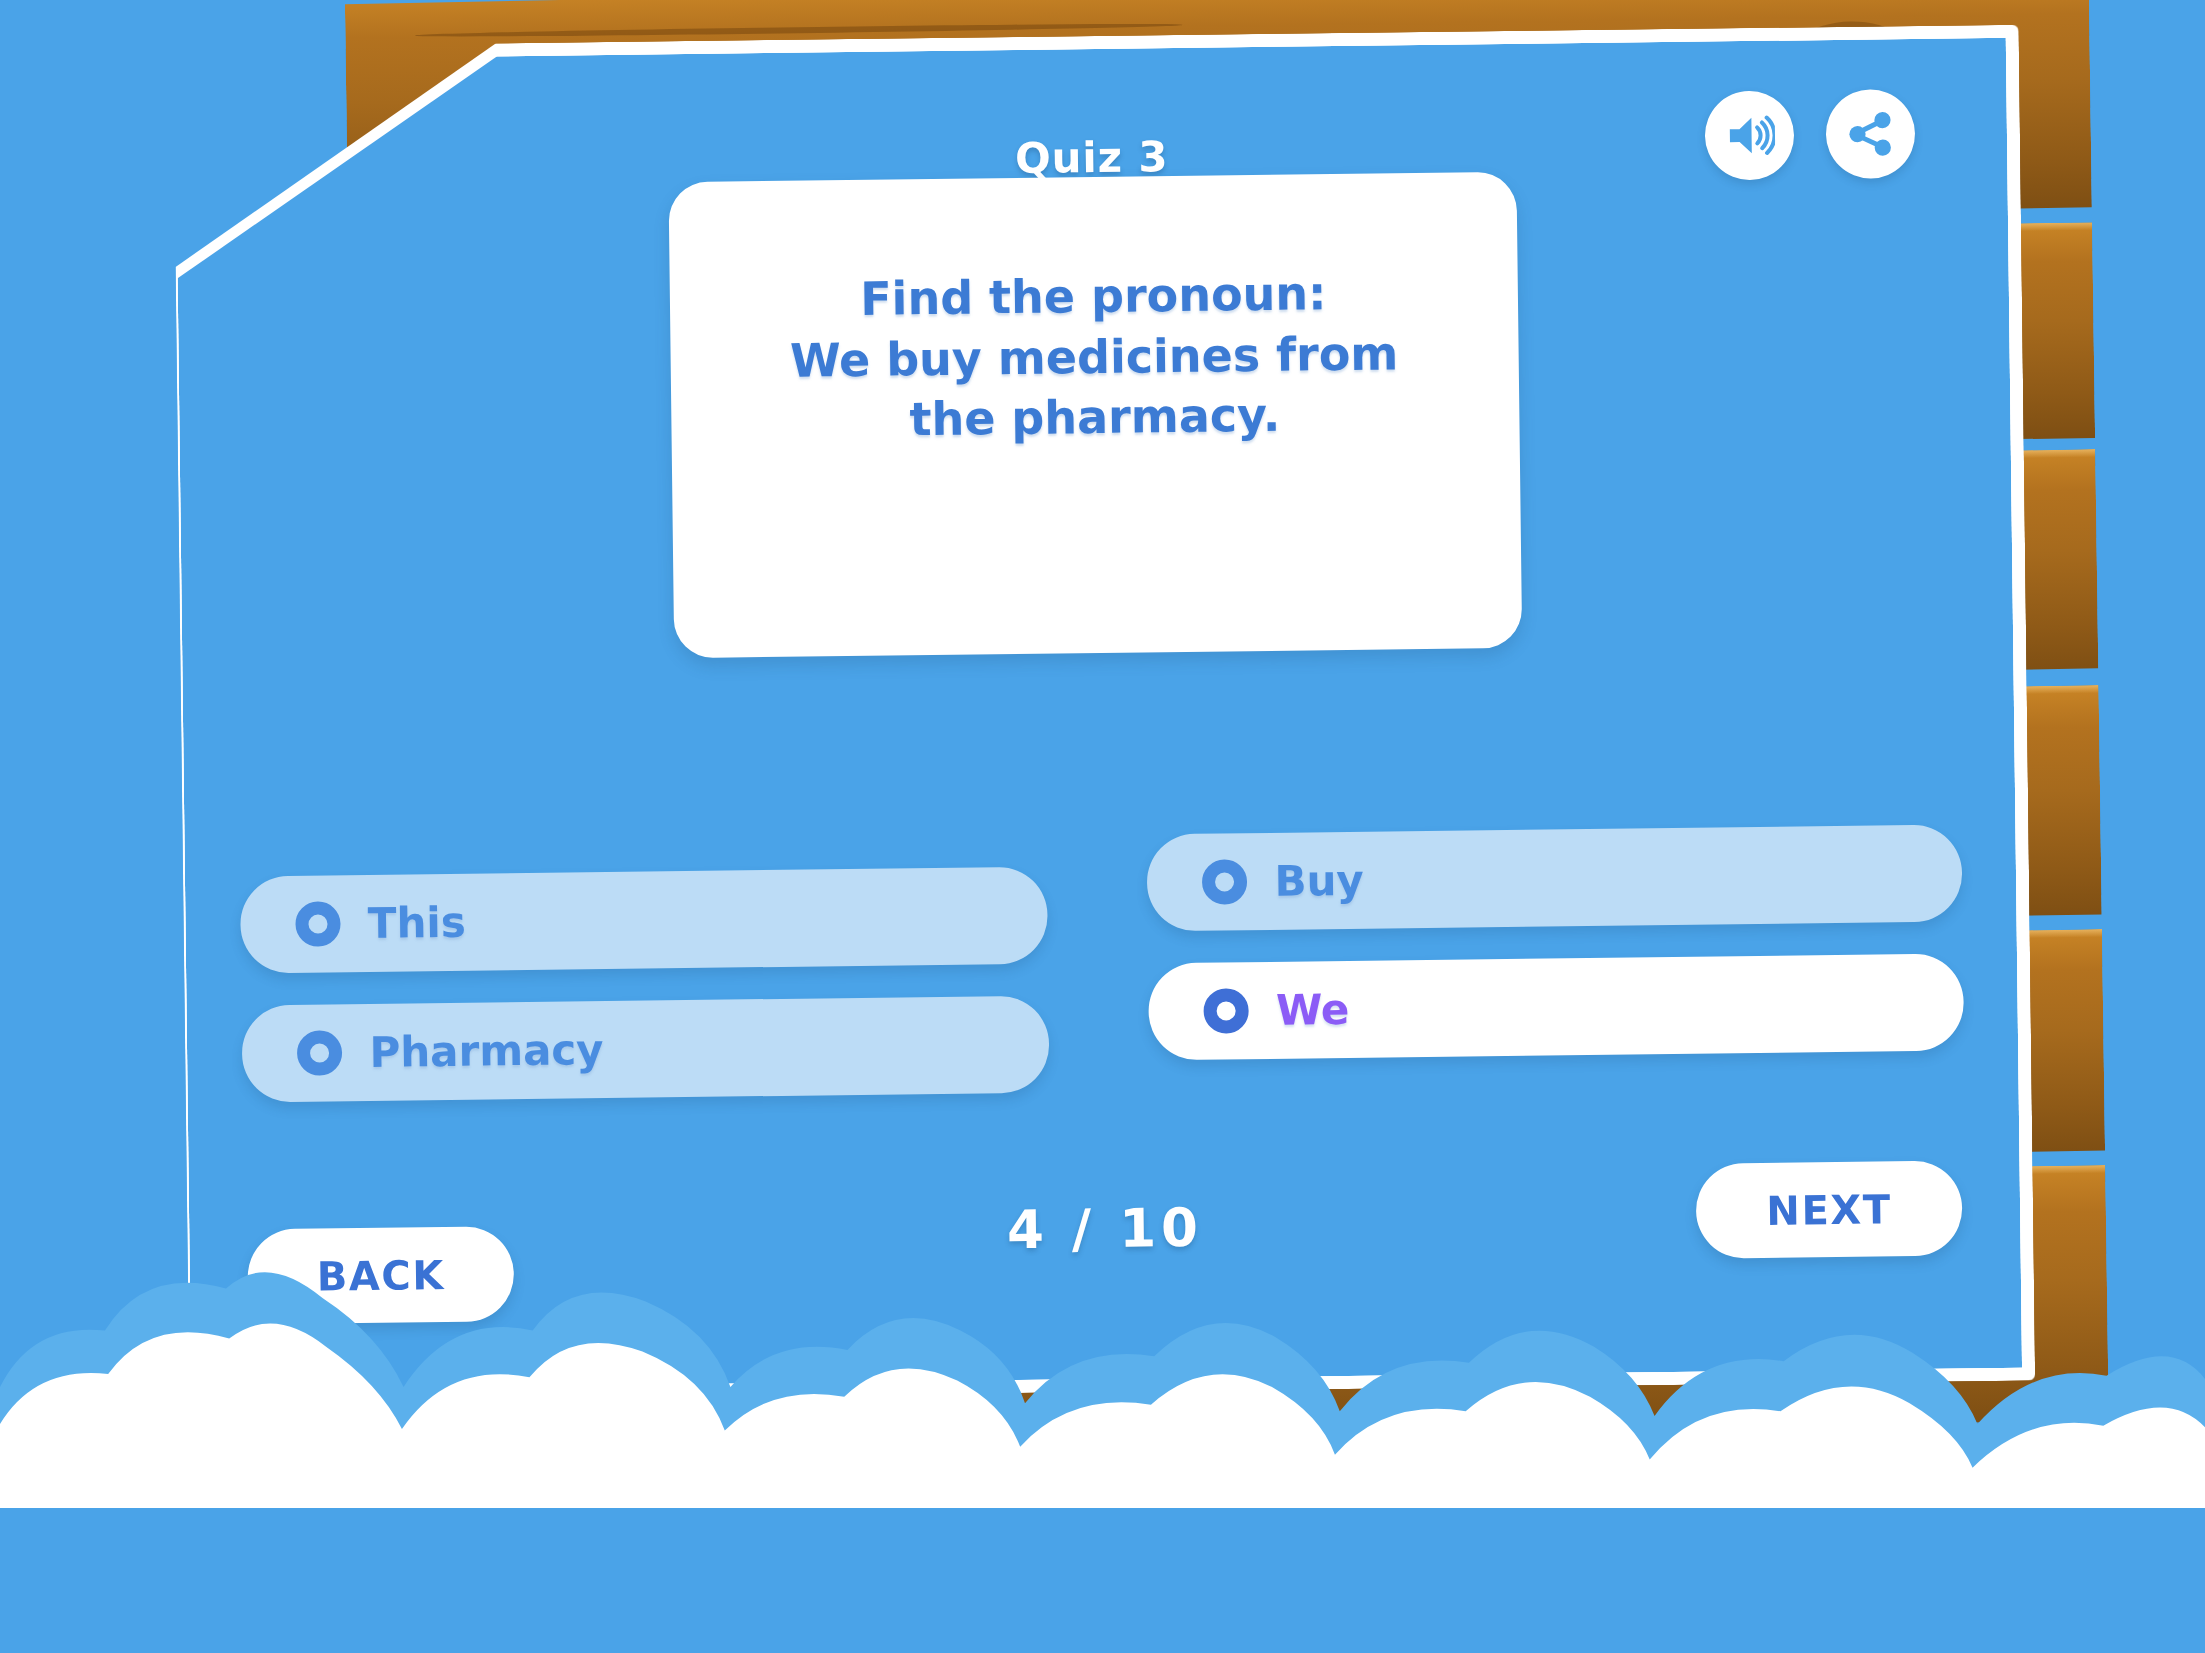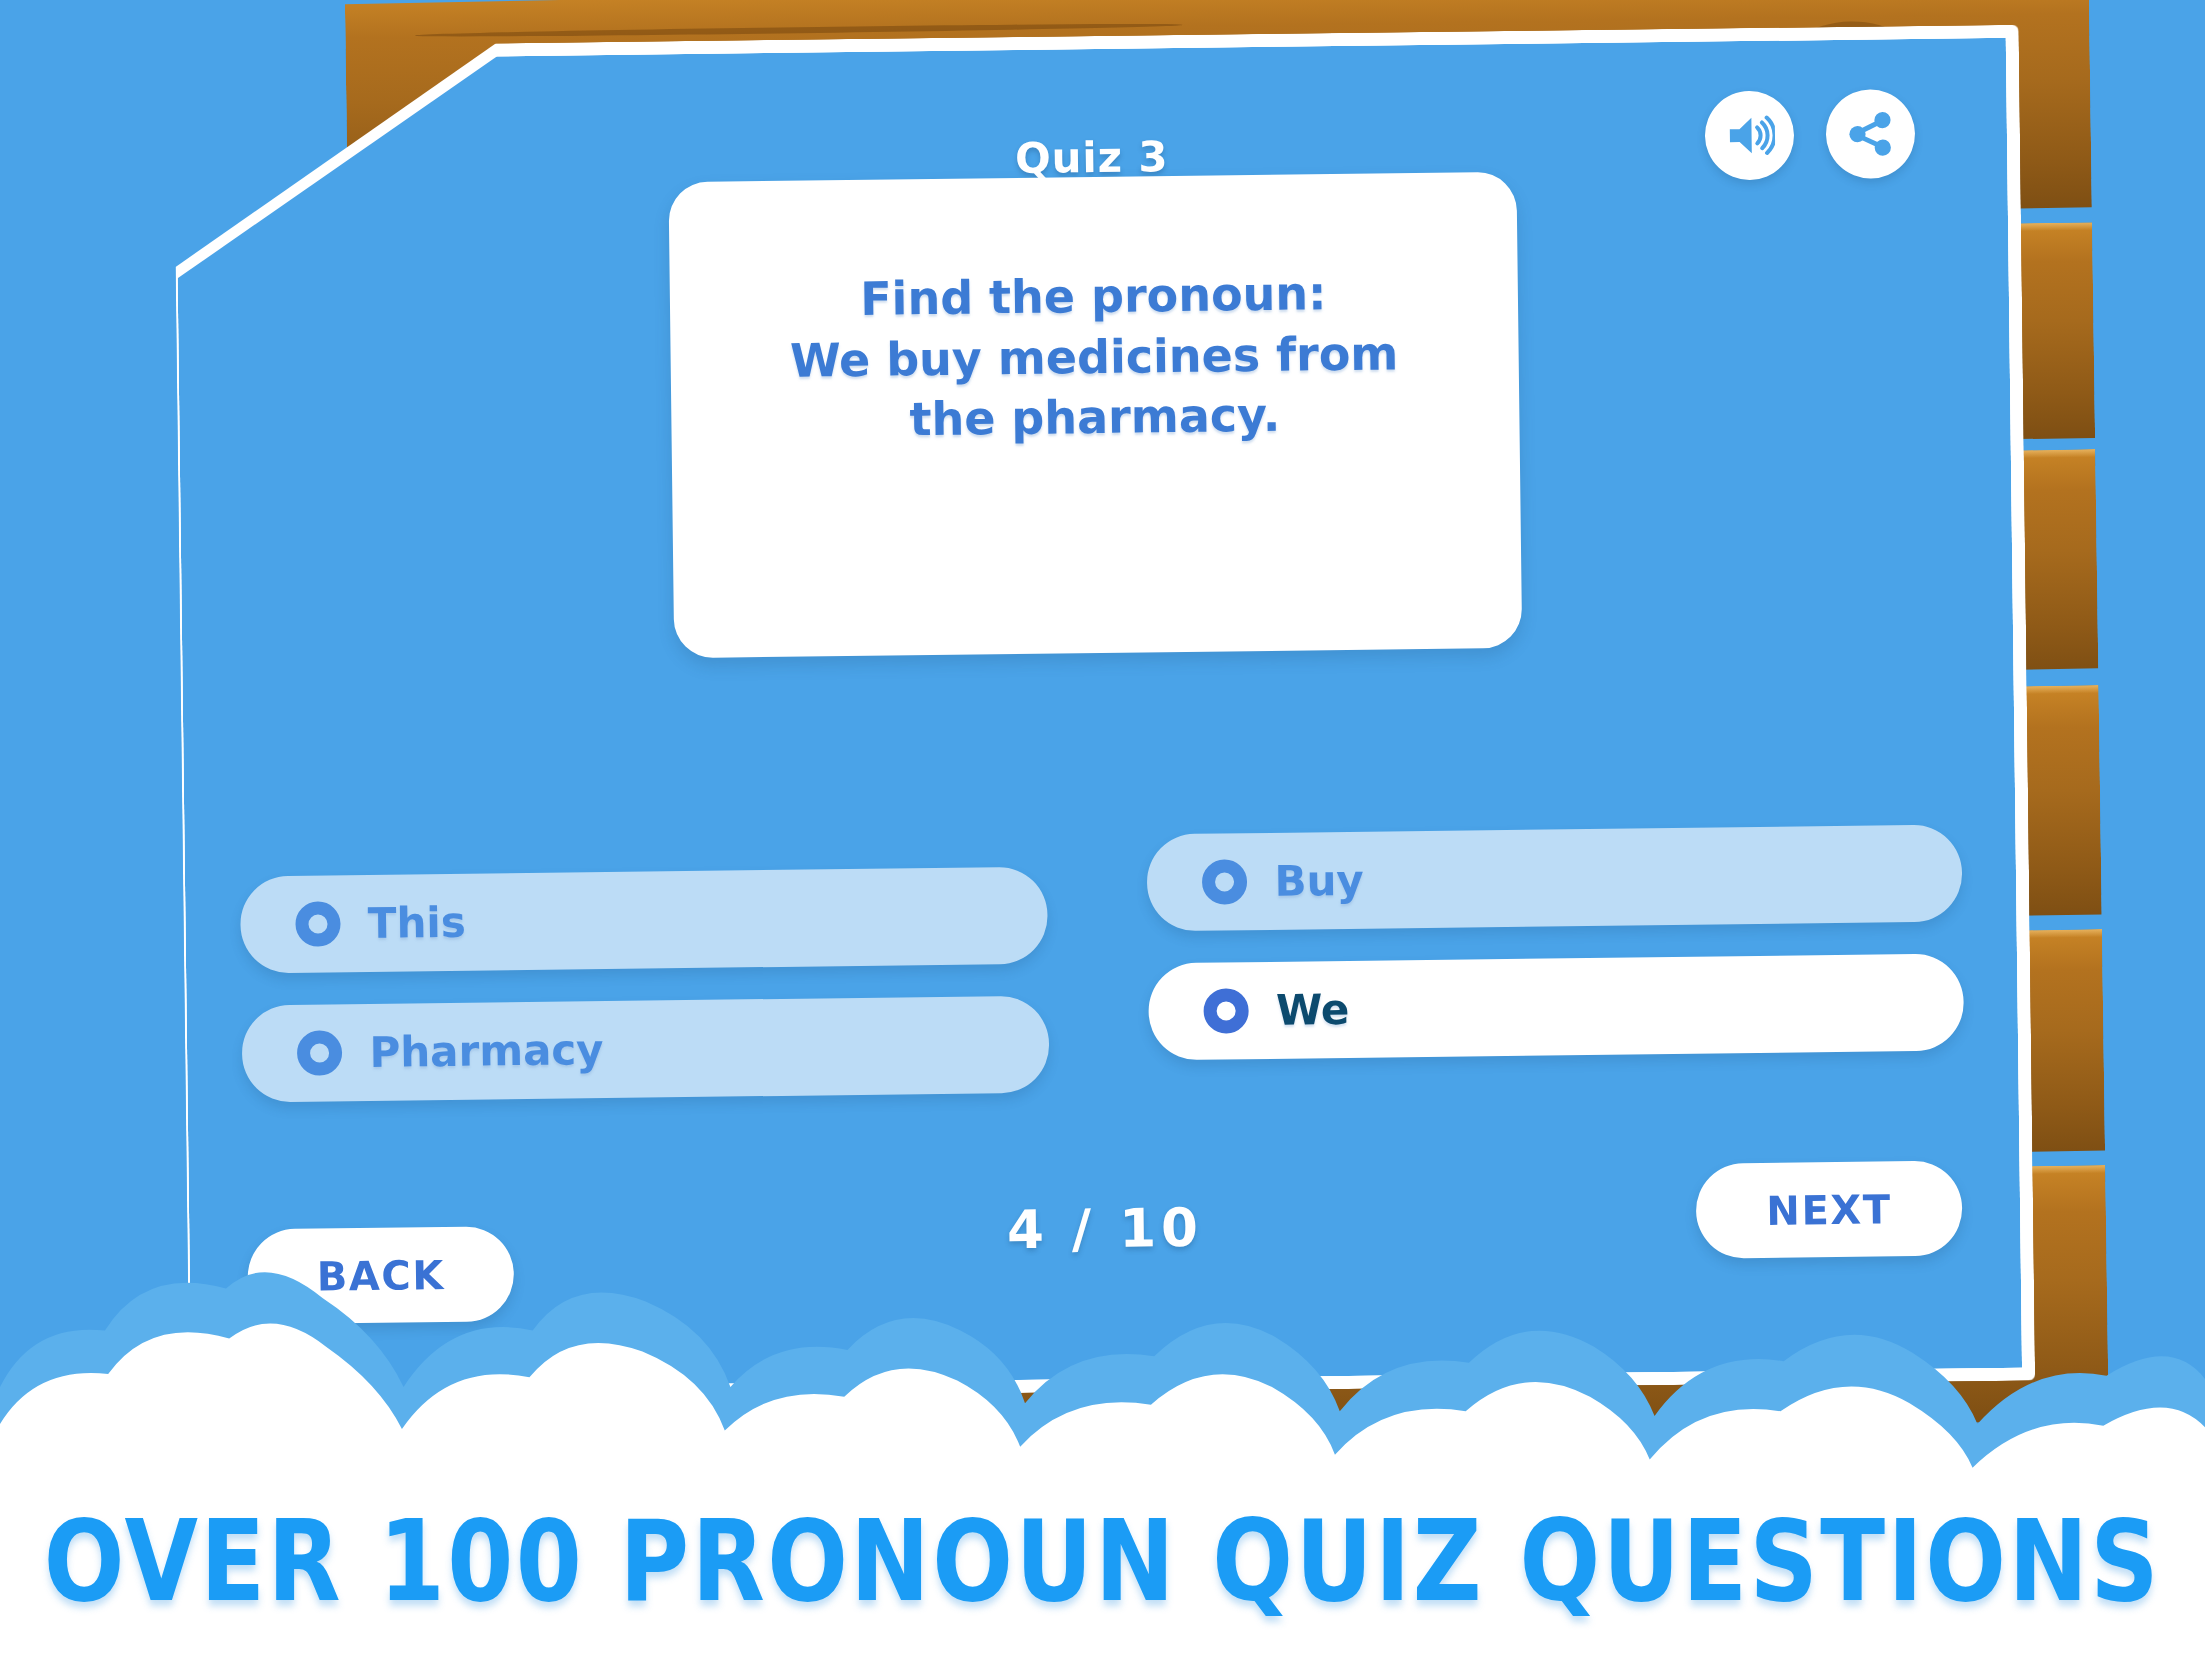--- a/index.html
+++ b/index.html
@@ -188,21 +188,21 @@
     border-color: #3f6fd6;
   }
   .option .olabel {
     margin-left: 27.4px;
     color: #4a8de0;
     font-size: 42px;
     font-weight: bold;
     text-shadow: 0 2.4px 2.4px rgba(120,160,210,0.3);
   }
   .option.selected .olabel {
-    color: #0c4a6e;
+    color: #8b5cf6;
   }
   .opt-0 { left: 68px;  top: 31px;  width: 807px; }
   .opt-1 { left: 68px;  top: 160px; width: 807px; }
   .opt-2 { left: 975px; top: 0px;   width: 815px; }
   .opt-3 { left: 975px; top: 129px; width: 815px; }
 
   
   .pill-btn {
     position: absolute;
     background: #ffffff;
@@ -394,18 +394,15 @@
                  Q556,118 656,138 Q708,74 796,106 Q874,138 898,204
                  Q956,146 1046,162 Q1106,104 1186,142 Q1244,172 1264,224
                  Q1326,156 1426,172 Q1496,110 1576,150 Q1636,184 1654,234
                  Q1716,164 1816,180 Q1886,118 1970,162 Q2026,194 2044,240
                  Q2106,164 2206,180 Q2286,124 2366,170 Q2426,206 2444,250
                  Q2516,180 2606,198 Q2686,152 2732,200 L2732,300 Z" fill="#ffffff"></path>
       </g>
     </svg>
   </div>
 
-  <div class="banner">
-    <div class="banner-text">OVER 100 PRONOUN QUIZ QUESTIONS</div>
-  </div>
 
 </div>
 
 
 </body></html>

